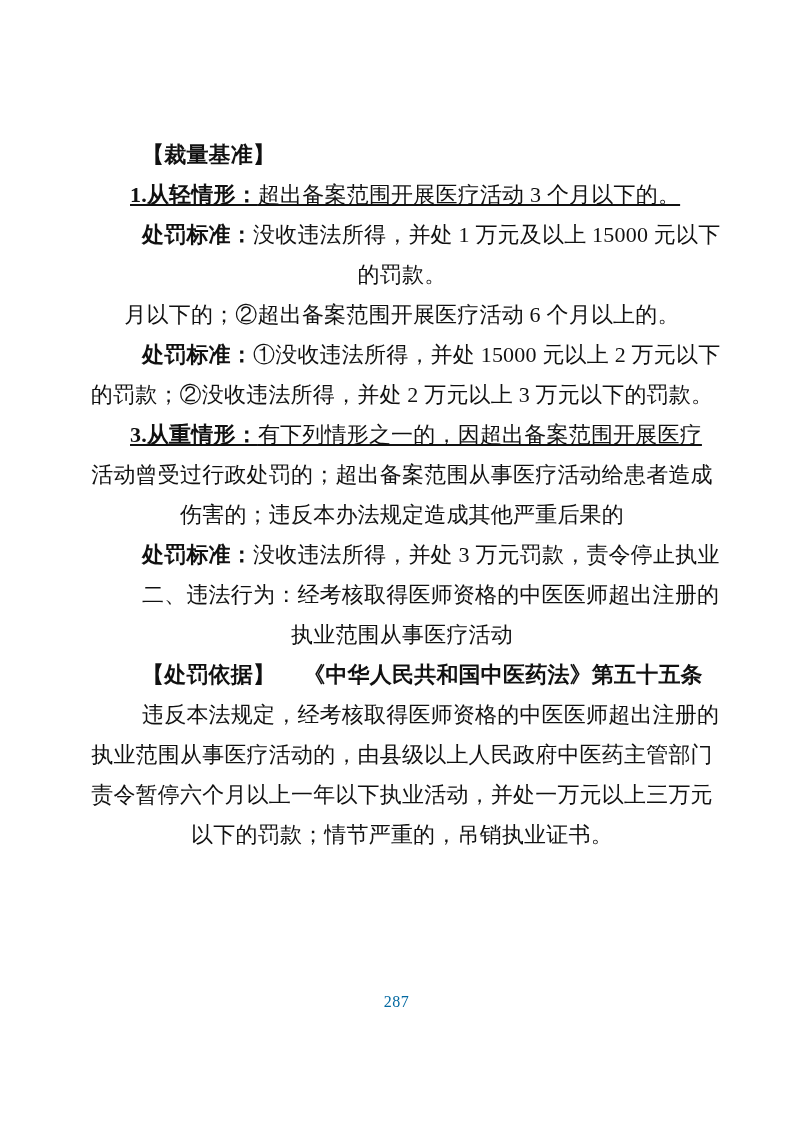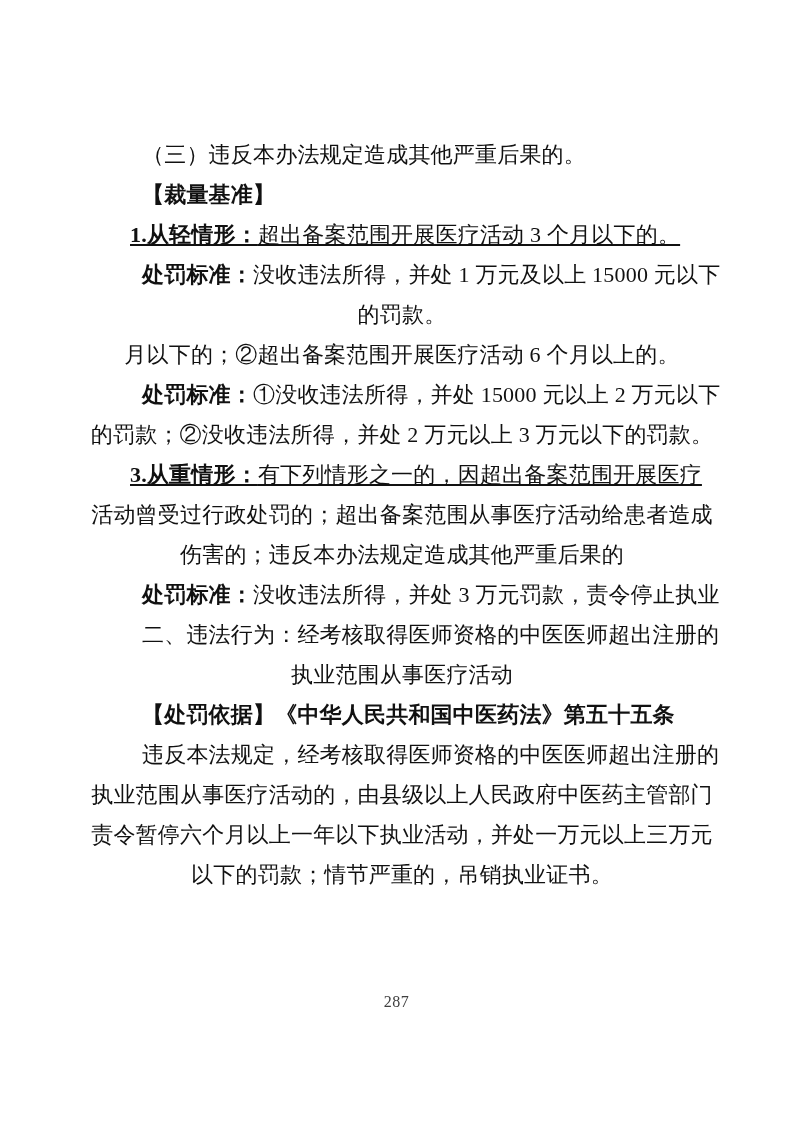--- a/index.html
+++ b/index.html
@@ -29,39 +29,39 @@
     white-space: nowrap;
     letter-spacing: 0.2px;
   }
   .indent-cjk { text-indent: 60px; }
   .indent-num { text-indent: 48px; text-decoration: underline; }
   .indent-none { text-indent: 0; text-align: center; }
   .seg-bold {
     font-weight: 700;
   }
   .seg-gap {
+    margin-left: 28px;
   }
   .page-number {
     position: absolute;
     left: 0;
     right: 0;
     top: 993px;
     text-align: center;
     font-size: 16px;
     letter-spacing: 0.5px;
-    color: #404040;
+    color: #0369a1;
     font-family: "Liberation Serif", serif;
   }
 </style>
 </head>
 <body>
 
 <div class="page">
   <div class="text-block" id="text-block">
-      <div class="line indent-cjk"><span class="seg-regular">（三）违反本办法规定造成其他严重后果的。</span></div>
       <div class="line indent-cjk"><span class="seg-bold">【裁量基准】</span></div>
       <div class="line indent-num"><span class="seg-bold">1.从轻情形：</span><span class="seg-regular">超出备案范围开展医疗活动 3 个月以下的。</span></div>
       <div class="line indent-cjk"><span class="seg-bold">处罚标准：</span><span class="seg-regular">没收违法所得，并处 1 万元及以上 15000 元以下</span></div>
       <div class="line indent-none"><span class="seg-regular">的罚款。</span></div>
       <div class="line indent-none"><span class="seg-regular">月以下的；②超出备案范围开展医疗活动 6 个月以上的。</span></div>
       <div class="line indent-cjk"><span class="seg-bold">处罚标准：</span><span class="seg-regular">①没收违法所得，并处 15000 元以上 2 万元以下</span></div>
       <div class="line indent-none"><span class="seg-regular">的罚款；②没收违法所得，并处 2 万元以上 3 万元以下的罚款。</span></div>
       <div class="line indent-num"><span class="seg-bold">3.从重情形：</span><span class="seg-regular">有下列情形之一的，因超出备案范围开展医疗</span></div>
       <div class="line indent-none"><span class="seg-regular">活动曾受过行政处罚的；超出备案范围从事医疗活动给患者造成</span></div>
       <div class="line indent-none"><span class="seg-regular">伤害的；违反本办法规定造成其他严重后果的</span></div>

